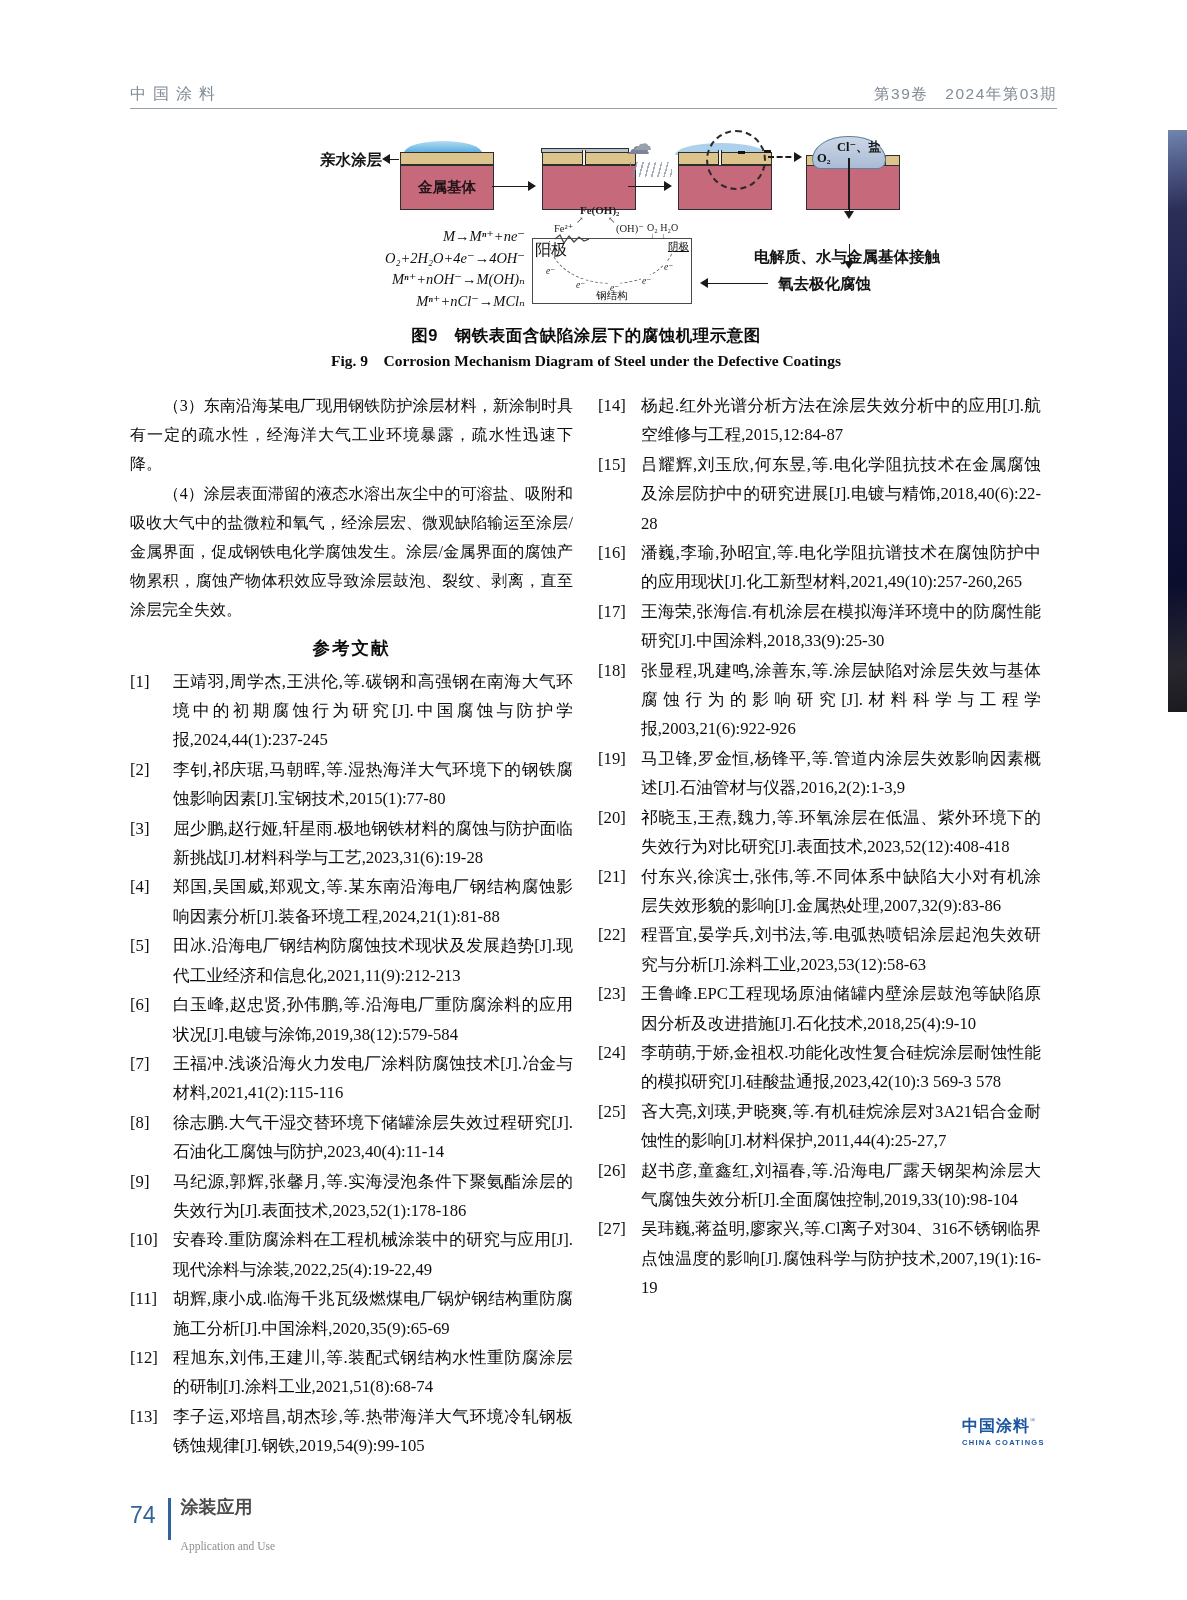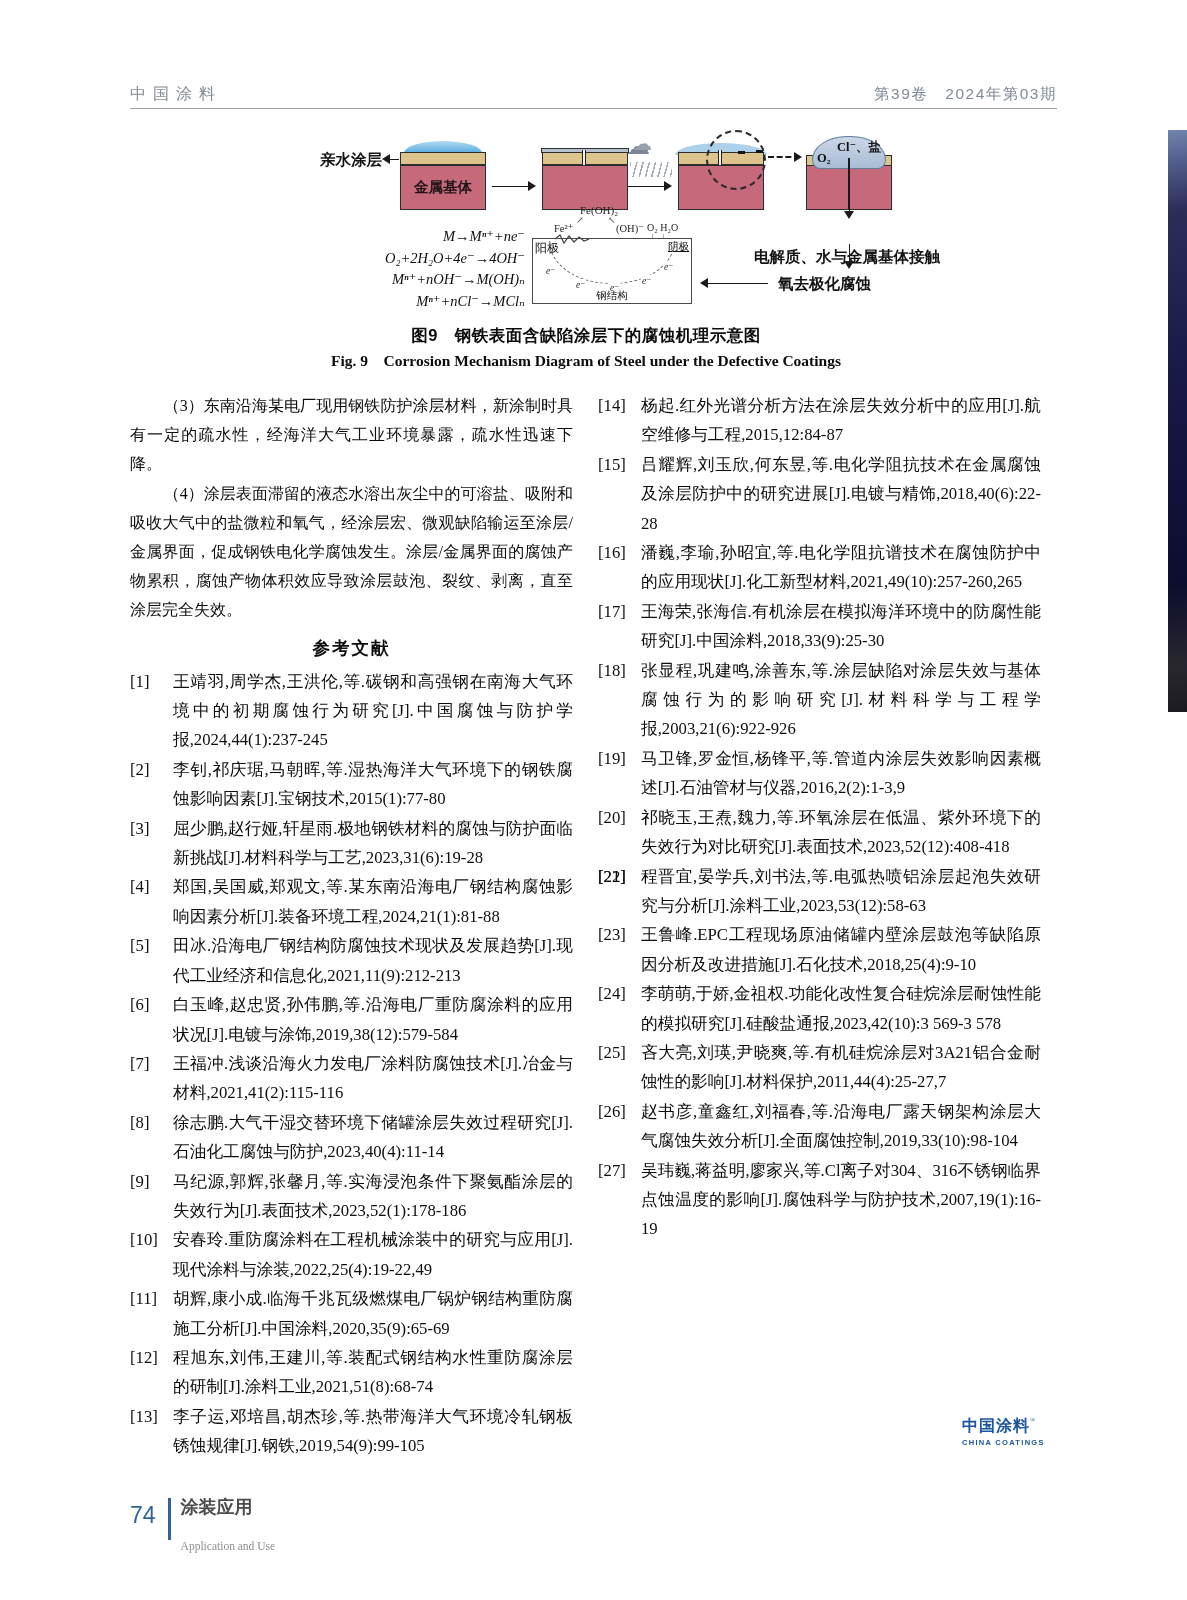--- a/index.html
+++ b/index.html
@@ -9,21 +9,21 @@
   
   .header{position:absolute;left:130px;top:84px;width:927px;height:24px;
           border-bottom:1.5px solid #9aa1a9;display:flex;justify-content:space-between;}
   .j-name{font-family:"Liberation Sans",sans-serif;font-size:16px;color:#828c96;letter-spacing:7px;}
   .j-issue{font-family:"Liberation Sans",sans-serif;font-size:15.5px;color:#828c96;letter-spacing:1.5px;}
 
   
   .figure{position:absolute;left:130px;top:132px;width:912px;height:192px;}
   .flabel{position:absolute;font-size:15.5px;font-weight:600;color:#151515;}
   .hydro{left:190px;top:18px;}
-  .blk{position:absolute;top:20px;width:86px;height:58px;}
+  .blk{position:absolute;top:20px;width:94px;height:58px;}
   .coat{position:absolute;left:0;top:0;width:100%;height:13px;background:#dcc48c;border:1px solid #2e2e2e;box-sizing:border-box;}
   .metal{position:absolute;left:0;top:13px;width:100%;height:45px;background:#c5697b;border:1px solid #2e2e2e;box-sizing:border-box;
          display:flex;align-items:center;justify-content:center;}
   .metal-t{font-size:14.5px;font-weight:700;color:#201418;}
   .dome{position:absolute;left:4px;top:-11px;width:78px;height:12px;background:linear-gradient(180deg,#b4dbf2,#57ace0);
         border-radius:50% 50% 0 0/100% 100% 0 0;}
   .cap{position:absolute;left:-1px;top:-4px;width:88px;height:5px;background:#b9c2cf;border:1px solid #2e2e2e;box-sizing:border-box;}
   .crack{position:absolute;left:40px;top:-2px;width:4px;height:16px;background:#f3efe4;border-left:1px solid #222;border-right:1px solid #222;box-sizing:border-box;}
   .film{position:absolute;left:-3px;top:-9px;width:92px;height:12px;background:#a9cfe9;border-radius:50% 50% 0 0/100% 100% 0 0;opacity:.95;}
   .dot{position:absolute;width:7px;height:3px;background:#151515;top:2px;}
@@ -50,30 +50,30 @@
   .av{position:absolute;width:0;border-left:1.8px solid #1a1a1a;}
   .av::after{content:"";position:absolute;left:-6px;bottom:-2px;border:5px solid transparent;border-top:8px solid #1a1a1a;border-bottom:none;}
 
   
   .eqs{position:absolute;left:188px;top:94px;width:207px;text-align:right;}
   .eq{font-style:italic;font-size:14.5px;line-height:21.5px;color:#0e0e0e;white-space:nowrap;}
 
   
   .cell{position:absolute;left:402px;top:106px;width:158px;height:64px;border:1px solid #4a4a4a;background:#fff;}
   .pit{position:absolute;left:22px;top:-5px;}
-  .anode{position:absolute;left:2px;top:1px;font-size:12px;}
+  .anode{position:absolute;left:2px;top:1px;font-size:16px;}
   .cathode{position:absolute;right:2px;top:1px;font-size:10.5px;text-decoration:underline;}
   .steel{position:absolute;bottom:0;left:0;right:0;text-align:center;font-size:10.5px;}
   .earc{position:absolute;left:16px;right:16px;top:2px;height:42px;border:1px dashed #6d6d6d;border-top:none;
         border-radius:0 0 75px 75px/0 0 52px 52px;}
   .e{position:absolute;font-size:9.5px;font-style:italic;background:#fff;padding:0 1px;color:#222;}
   .e1{left:12px;top:26px;} .e2{left:42px;top:40px;} .e3{left:76px;top:43px;} .e4{left:108px;top:36px;} .e5{left:130px;top:22px;}
 
   .ann{position:absolute;color:#1c1c1c;}
-  .feoh{left:450px;top:72px;font-size:11px;}
+  .feoh{left:450px;top:72px;font-size:11px;font-weight:bold;}
   .fe2{left:424px;top:90px;font-size:10.5px;}
   .ohm{left:486px;top:90px;font-size:10.5px;}
   .upr{left:446px;top:83px;font-size:9px;color:#444;}
   .upl{left:478px;top:83px;font-size:9px;color:#444;}
   .o2h{left:517px;top:90px;font-size:10px;}
   .dar{left:520px;top:99px;font-size:9px;letter-spacing:7px;color:#333;}
 
   .btext{position:absolute;font-size:15.5px;font-weight:600;color:#141414;white-space:nowrap;}
   .contact{left:624px;top:88px;margin-top:27px;}
   .oxy{left:648px;top:142px;}
@@ -294,21 +294,21 @@
 
         <div class="ref-item">
           <span class="ref-id">[19]</span><span>马卫锋,罗金恒,杨锋平,等.管道内涂层失效影响因素概述[J].石油管材与仪器,2016,2(2):1-3,9</span>
         </div>
 
         <div class="ref-item">
           <span class="ref-id">[20]</span><span>祁晓玉,王焘,魏力,等.环氧涂层在低温、紫外环境下的失效行为对比研究[J].表面技术,2023,52(12):408-418</span>
         </div>
 
         <div class="ref-item">
-          <span class="ref-id">[21]</span>
+          <span class="ref-id">[21]</span><span>付东兴,徐滨士,张伟,等.不同体系中缺陷大小对有机涂层失效形貌的影响[J].金属热处理,2007,32(9):83-86</span>
         </div>
 
         <div class="ref-item">
           <span class="ref-id">[22]</span><span>程晋宜,晏学兵,刘书法,等.电弧热喷铝涂层起泡失效研究与分析[J].涂料工业,2023,53(12):58-63</span>
         </div>
 
         <div class="ref-item">
           <span class="ref-id">[23]</span><span>王鲁峰.EPC工程现场原油储罐内壁涂层鼓泡等缺陷原因分析及改进措施[J].石化技术,2018,25(4):9-10</span>
         </div>
 

